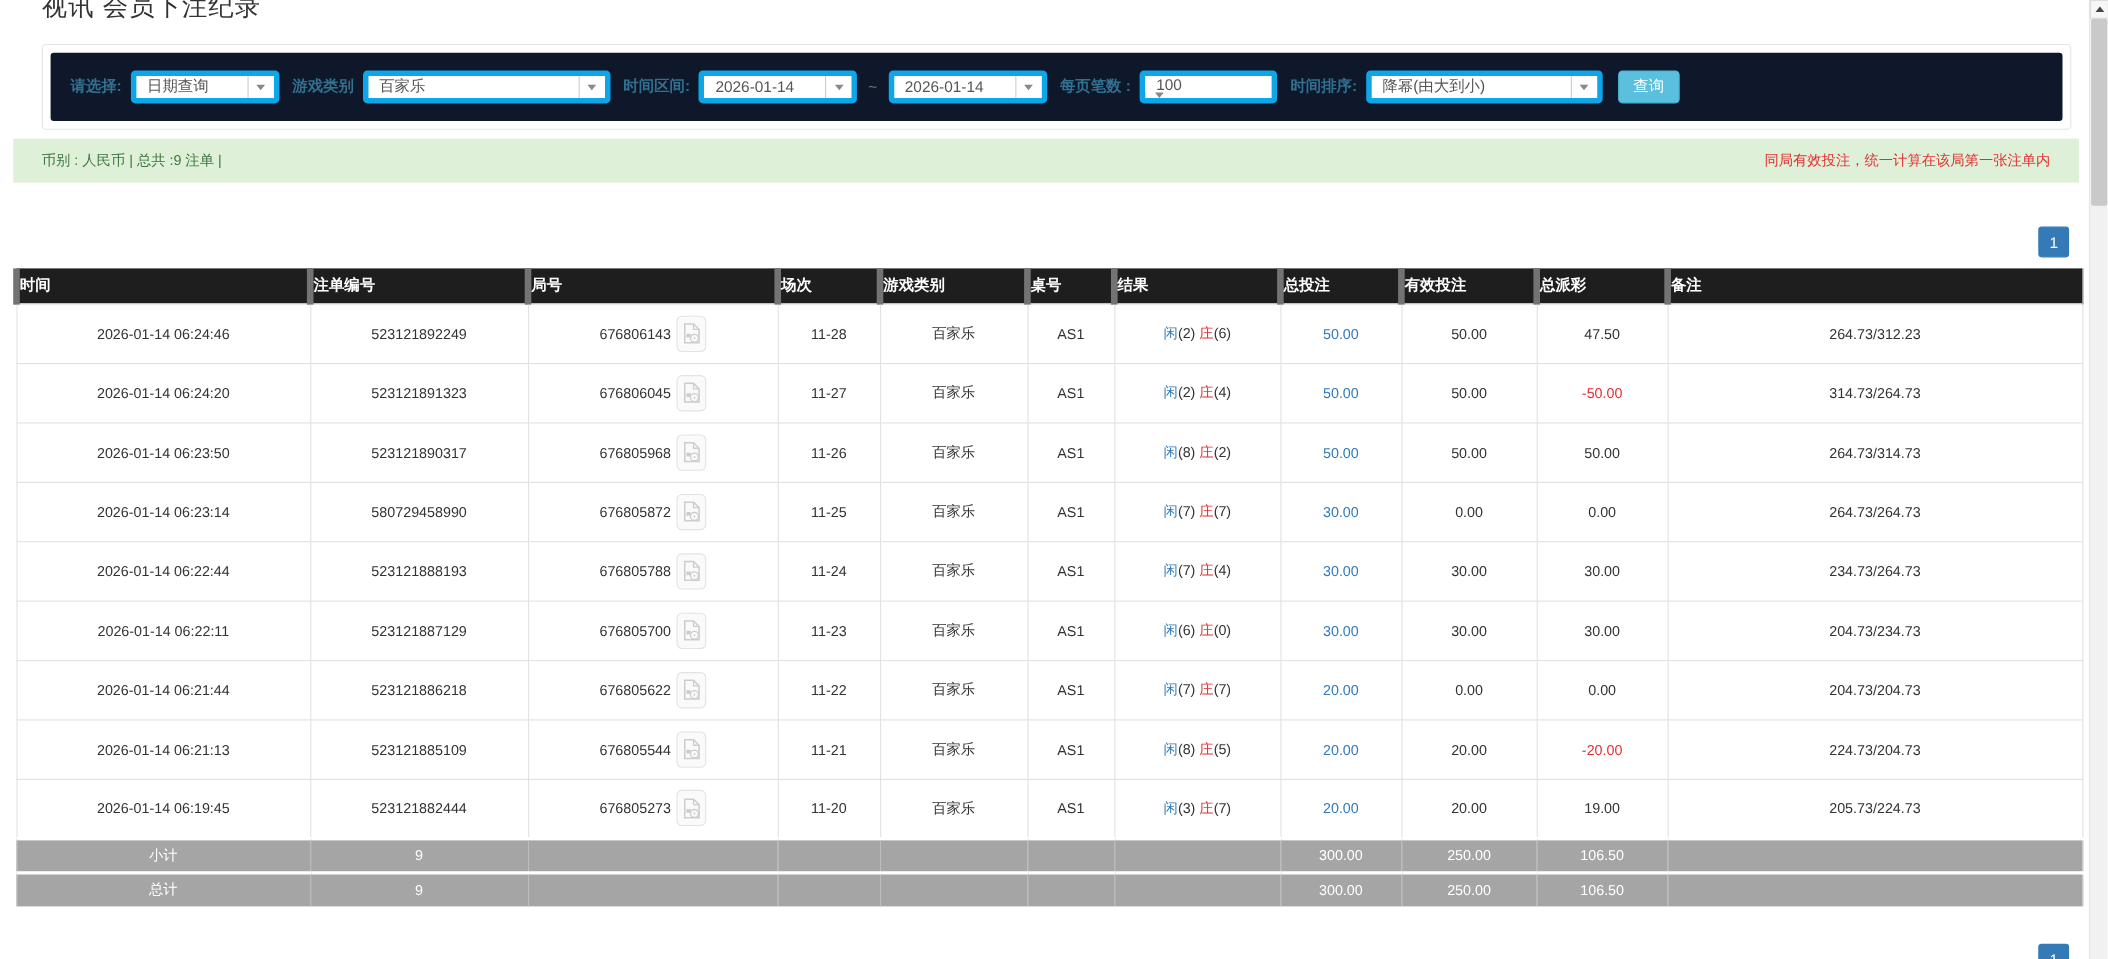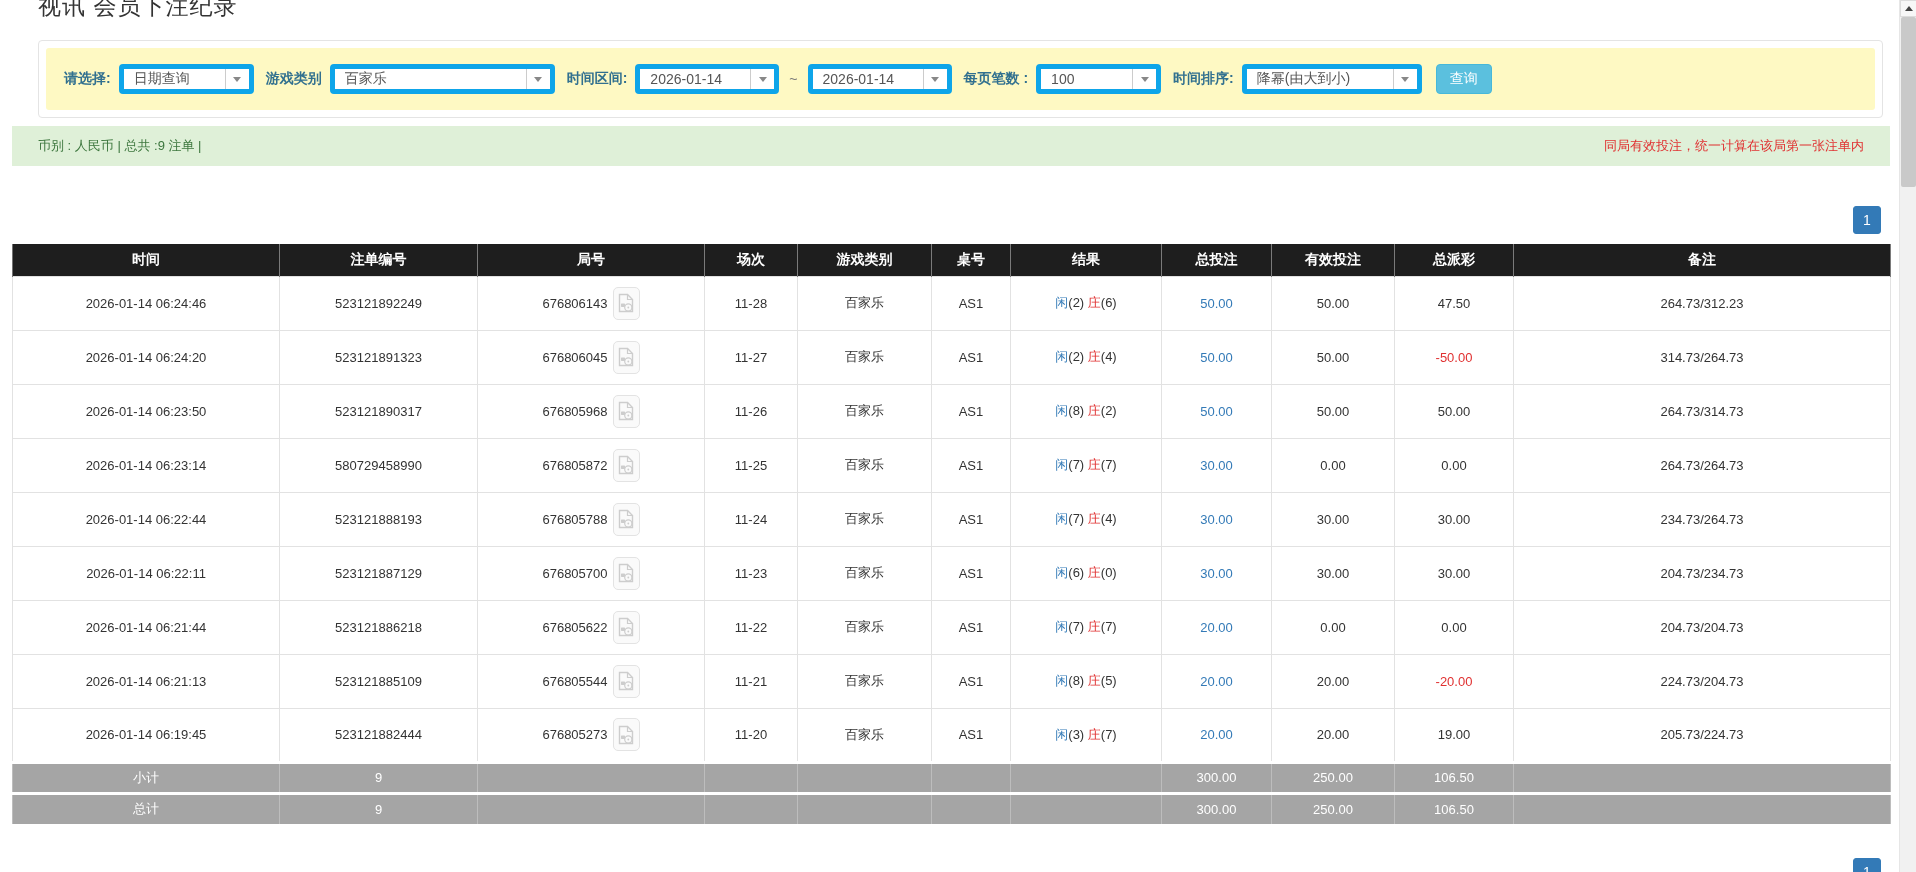--- a/index.html
+++ b/index.html
@@ -23,21 +23,21 @@
 
   
   .panel {
     margin: 18px 16px 0 38px;
     border: 1px solid #e4e4e4;
     border-radius: 4px;
     background: #fff;
     padding: 7px;
   }
   .filter-bar {
-    background: #fef9c3;
+    background: #0f172a;
     border-radius: 3px;
     padding: 16px 14px;
     display: flex;
     align-items: center;
     gap: 8px;
     height: 62px;
   }
   .f-label {
     font-size: 14px;
     font-weight: bold;
@@ -75,22 +75,22 @@
   }
   .caret-down {
     width: 0; height: 0;
     border-left: 4px solid transparent;
     border-right: 4px solid transparent;
     border-top: 5px solid #888;
   }
   .w-qtype { width: 135px; }
   .w-game  { width: 225px; }
   .w-date  { width: 144px; }
-  .w-size  { width: 125px; }
-  .w-sort  { width: 180px; text-align: right; }
+  .w-size  { width: 125px; flex-direction: column; }
+  .w-sort  { width: 215px; text-align: right; }
   .tilde { color: #777; font-size: 14px; padding: 0 2px; }
   .btn-search {
     margin-left: 6px;
     height: 30px;
     padding: 0 13px;
     background: #5bc0de;
     border: 1px solid #46b8da;
     border-radius: 4px;
     color: #fff;
     font-size: 14px;
@@ -134,22 +134,22 @@
     border-collapse: collapse;
     table-layout: fixed;
   }
   .records thead th {
     background: #1e1e1e;
     color: #fff;
     font-size: 14px;
     font-weight: bold;
     height: 32px;
     border-right: 1px solid #7a7a7a;
-    border-left: 1px solid #737373;
-    text-align: center;
+    border-left: 6px solid #737373;
+    text-align: left;
   }
   .records tbody td {
     height: 54px;
     text-align: center;
     font-size: 13px;
     color: #333;
     background: #fff;
     border: 1px solid #e2e2e2;
   }
   .records .blue { color: #337ab7; }

